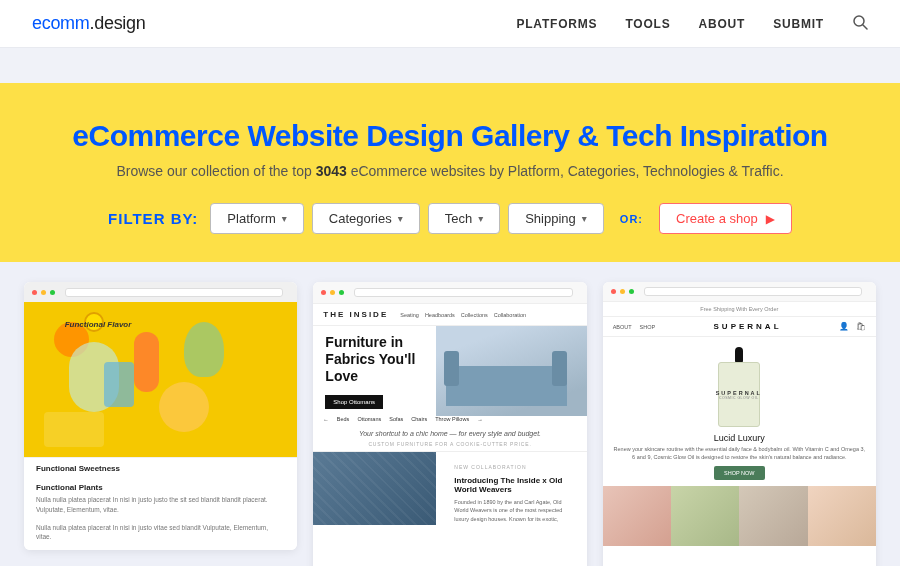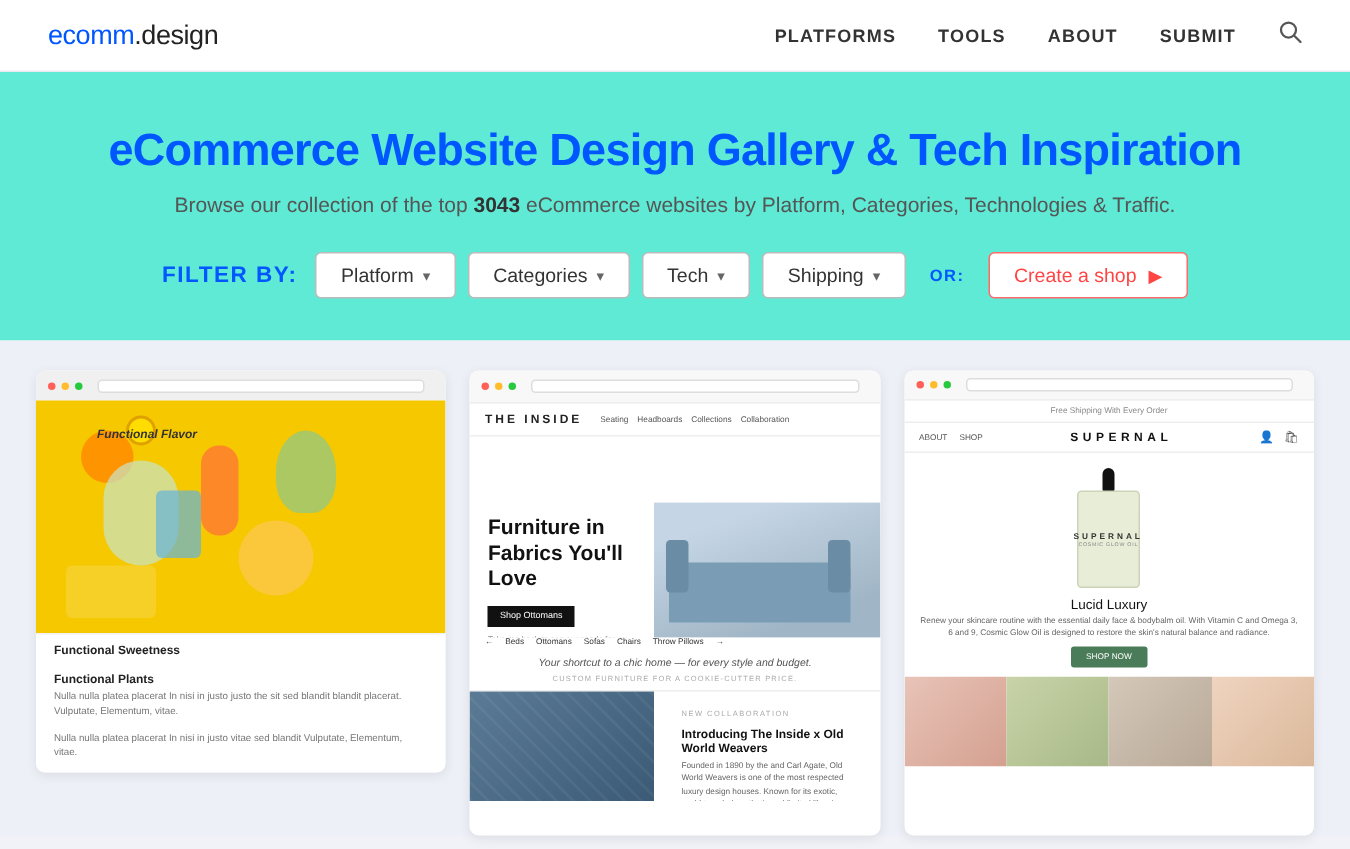--- a/index.html
+++ b/index.html
@@ -43,23 +43,24 @@
       cursor: pointer;
     }
     .nav-search {
       color: #555;
       cursor: pointer;
       font-size: 16px;
     }
 
     
     .hero {
-      background: #5eead4;
+      background: #fde047;
       text-align: center;
       padding: 36px 20px 28px;
+      margin-top: 35px;
     }
     .hero-title {
       font-size: 30px;
       font-weight: 800;
       color: #0057ff;
       margin-bottom: 10px;
       letter-spacing: -0.5px;
     }
     .hero-subtitle {
       font-size: 14px;
@@ -510,21 +511,21 @@
         <div class="card2-logo">THE INSIDE</div>
       </div>
       <div class="card2-nav-links">
         <span class="card2-nav-link">Seating</span>
         <span class="card2-nav-link">Headboards</span>
         <span class="card2-nav-link">Collections</span>
         <span class="card2-nav-link">Collaboration</span>
       </div>
     </div>
 
-    <div style="display:flex; height:90px; overflow:hidden;margin-top:44px;">
+    <div style="display:flex; height:90px; overflow:hidden;">
       <div class="card2-hero" style="width:45%;flex-shrink:0;">
         <div class="card2-hero-title">Furniture in Fabrics You'll Love</div>
         <button class="card2-hero-btn">Shop Ottomans</button>
         <div class="card2-hero-sub">Take me back to see our goods for you</div>
       </div>
       <div style="width:55%;background:linear-gradient(135deg,#d4dce8 0%,#b8cad8 100%);">
 
         <div style="width:100%;height:100%;background:linear-gradient(160deg,#c5d5e5 20%,#a0b5c5 80%);position:relative;overflow:hidden;">
           <div style="position:absolute;bottom:10px;left:10px;width:80%;height:40px;background:#7a9db5;border-radius:4px 4px 0 0;"></div>
           <div style="position:absolute;bottom:30px;left:8px;width:15px;height:35px;background:#6a8da5;border-radius:3px;"></div>

